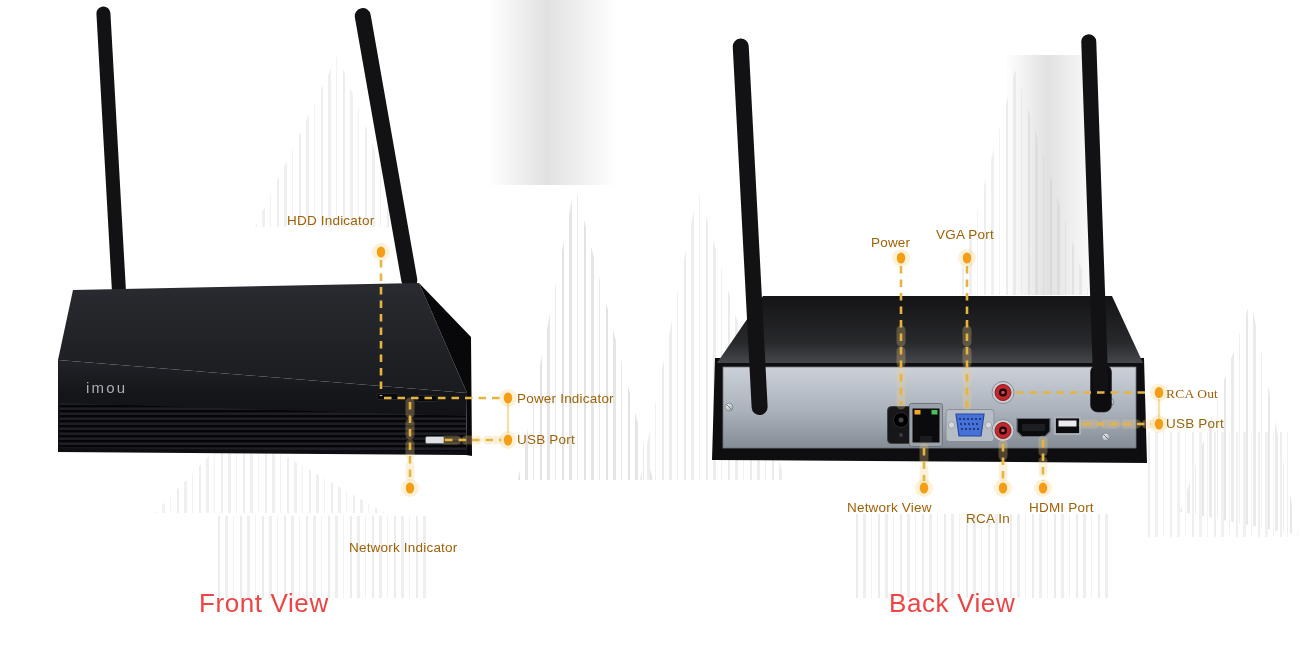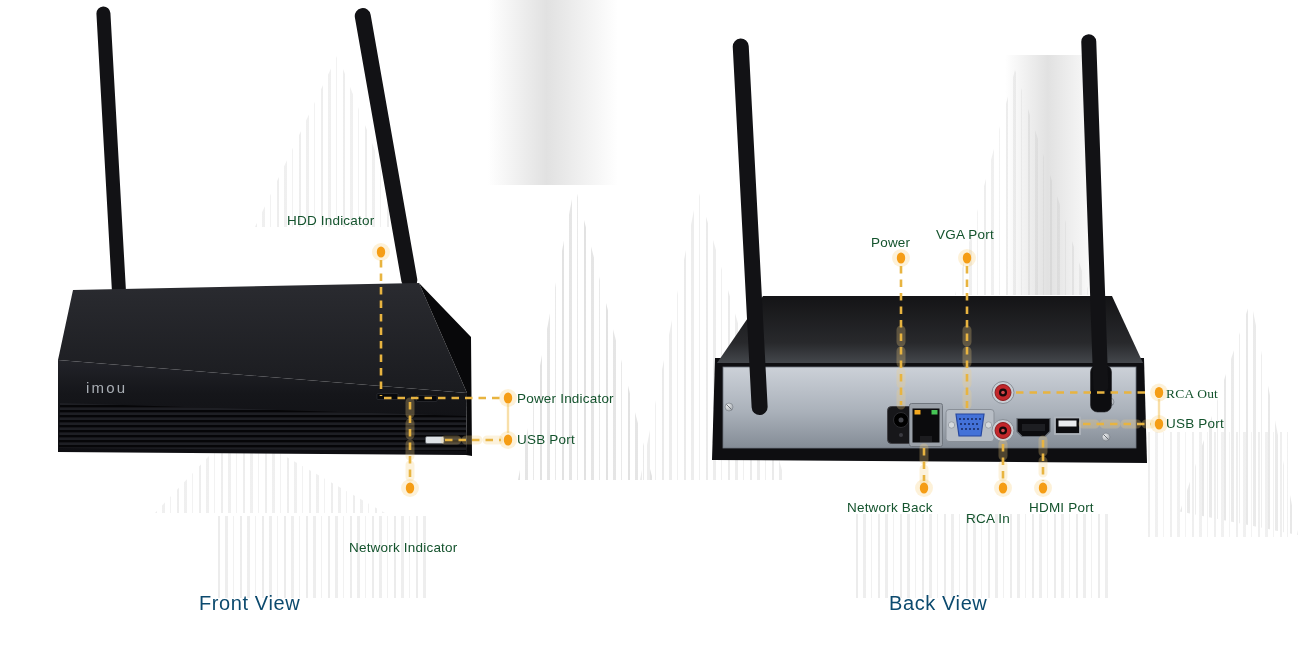--- a/index.html
+++ b/index.html
@@ -15,25 +15,25 @@
       rgba(140,140,140,.50) 0 2px, rgba(255,255,255,0) 2px 7px,
       rgba(120,120,120,.38) 7px 10px, rgba(255,255,255,0) 10px 15px,
       rgba(160,160,160,.45) 15px 16px, rgba(255,255,255,0) 16px 22px);
   }
   .softblob{
     background:linear-gradient(90deg, rgba(200,200,200,0) 0%,
       rgba(184,184,184,.42) 45%, rgba(200,200,200,0) 100%);
   }
   
   .callout-label{
-    position:absolute;font-size:13.5px;line-height:16px;color:#14532d;
+    position:absolute;font-size:13.5px;line-height:16px;color:#a16207;
     letter-spacing:.2px;white-space:nowrap;
   }
   .caption{
-    position:absolute;font-size:20px;line-height:30px;color:#0c4a6e;
+    position:absolute;font-size:26px;line-height:30px;color:#ef4444;
     letter-spacing:.6px;white-space:nowrap;
   }
   
   .dash{stroke:#e8b440;stroke-width:2.6;fill:none;stroke-dasharray:7.5 6;}
   .dashglow{stroke:#f6cf80;stroke-width:9;fill:none;stroke-dasharray:12 9;opacity:.28;stroke-linecap:round;}
   .conn{stroke:#f3c563;stroke-width:2.4;opacity:.55;}
   .dot{fill:#f59d15;}
   .dotglow{fill:#f5bd4d;opacity:.22;}
 </style>
 </head>
@@ -224,20 +224,20 @@
 
   <div class="callout-label" style="left:287px;top:213px;">HDD Indicator</div>
   <div class="callout-label" style="left:517px;top:391px;">Power Indicator</div>
   <div class="callout-label" style="left:517px;top:432px;">USB Port</div>
   <div class="callout-label" style="left:349px;top:496px;margin-top:44px;">Network Indicator</div>
 
   <div class="callout-label" style="left:871px;top:235px;">Power</div>
   <div class="callout-label" style="left:936px;top:227px;">VGA Port</div>
   <div class="callout-label" style="left:1166px;top:386px;font-family:Liberation Serif, serif;">RCA Out</div>
   <div class="callout-label" style="left:1166px;top:416px;">USB Port</div>
-  <div class="callout-label" style="left:847px;top:500px;">Network Back</div>
+  <div class="callout-label" style="left:847px;top:500px;">Network View</div>
   <div class="callout-label" style="left:966px;top:500px;margin-top:11px;">RCA In</div>
   <div class="callout-label" style="left:1029px;top:500px;">HDMI Port</div>
 
   <div class="caption" style="left:199px;top:588px;">Front View</div>
   <div class="caption" style="left:877px;top:588px;margin-left:12px;">Back View</div>
 
 </div>
 
 </body></html>

